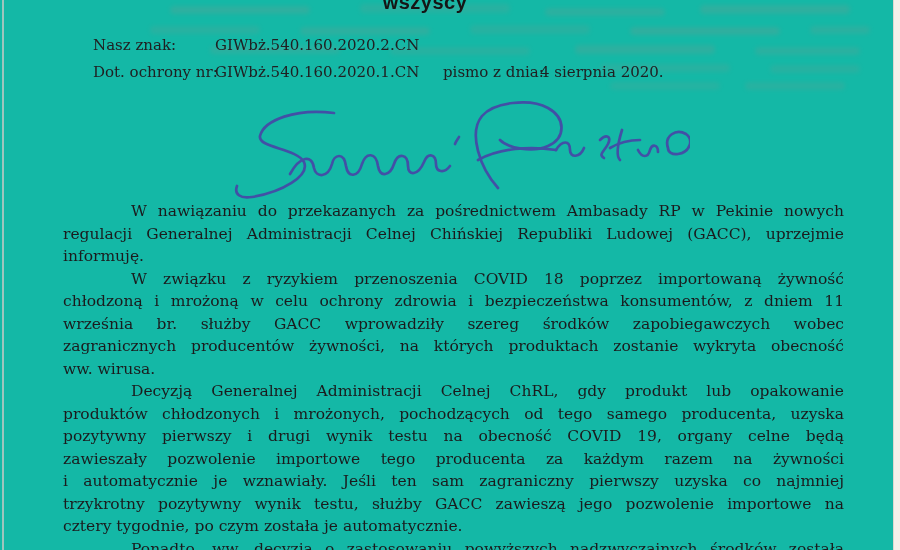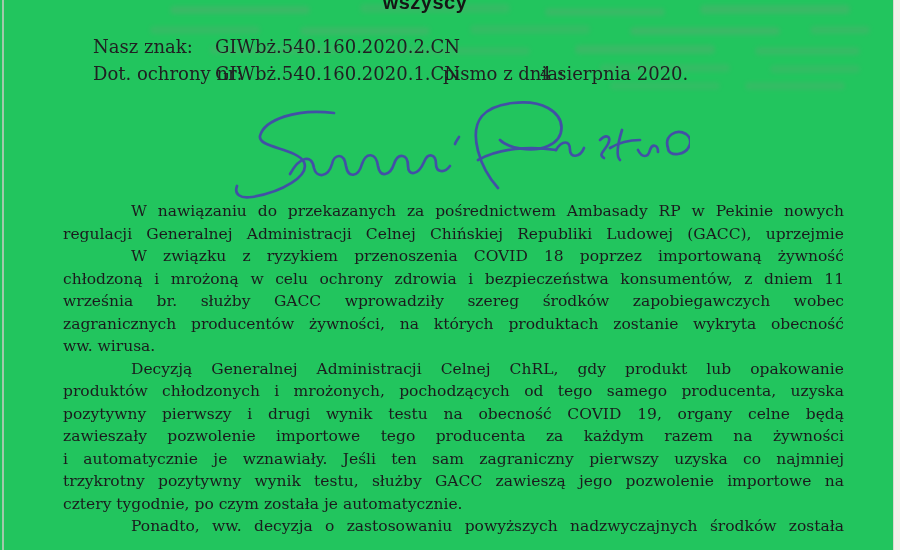--- a/index.html
+++ b/index.html
@@ -1,36 +1,36 @@
 <!DOCTYPE html>
 <html lang="pl"><head>
 <meta charset="utf-8">
 <title>Scanned letter</title>
 <style>
   html,body{margin:0;padding:0;background:#e9e9e9;}
   .page{
     position:relative;width:900px;height:550px;overflow:hidden;
-    background:#22c55e;font-family:"DejaVu Serif", serif;color:#1b1b1d;
+    background:#14b8a6;font-family:"DejaVu Serif", serif;color:#1b1b1d;
   }
   
   .edge-left{position:absolute;left:2px;top:0;width:2px;height:550px;background:#cbc9c4;opacity:.75;}
   .edge-right-strip{position:absolute;left:893px;top:0;width:7px;height:550px;background:#f3f1ea;border-left:1px solid #dcd8cf;}
 
   
   .bleed{position:absolute;pointer-events:none;}
   .bleed span{position:absolute;display:block;background:#978d84;border-radius:4px;filter:blur(2px);}
 
   
   .addressee{
     position:absolute;left:350px;top:-9px;width:150px;text-align:center;
     font-family:"Liberation Sans", sans-serif;font-weight:bold;font-size:20px;letter-spacing:.5px;color:#151515;
   }
 
   
-  .ref{position:absolute;font-size:18px;color:#202022;}
+  .ref{position:absolute;font-size:15px;color:#202022;}
   .ref.l1a{left:93px;top:36px;}   .ref.v1{left:215px;top:36px;}
   .ref.l2a{left:93px;top:63px;}   .ref.v2{left:215px;top:63px;}
   .ref.l3a{left:429px;top:63px;margin-left:14px;}  .ref.v3{left:540px;top:63px;}
 
   
   .sig{position:absolute;left:225px;top:96px;width:465px;height:112px;}
   .sig path{fill:none;stroke-width:2.7;stroke-linecap:round;stroke-linejoin:round;}
 
   
   .body-text{
@@ -100,20 +100,21 @@
 
       <path d="M 413 54 C 417 62, 423 62, 425 54 C 427 48, 433 48, 433 56"></path>
 
       <path d="M 443 52 C 439 40, 451 32, 461 38 C 469 44, 465 56, 453 58 C 447 59, 443 56, 443 52"></path>
     </g>
   </svg>
 
   <div class="body-text">
     <div class="ln ind full">W nawiązaniu do przekazanych za pośrednictwem Ambasady RP w Pekinie nowych</div>
     <div class="ln full">regulacji Generalnej Administracji Celnej Chińskiej Republiki Ludowej (GACC), uprzejmie</div>
+    <div class="ln">informuję.</div>
     <div class="ln ind full">W związku z ryzykiem przenoszenia COVID 18 poprzez importowaną żywność</div>
     <div class="ln full">chłodzoną i mrożoną w celu ochrony zdrowia i bezpieczeństwa konsumentów, z dniem 11</div>
     <div class="ln full">września br. służby GACC wprowadziły szereg środków zapobiegawczych wobec</div>
     <div class="ln full">zagranicznych producentów żywności, na których produktach zostanie wykryta obecność</div>
     <div class="ln">ww. wirusa.</div>
     <div class="ln ind full">Decyzją Generalnej Administracji Celnej ChRL, gdy produkt lub opakowanie</div>
     <div class="ln full">produktów chłodzonych i mrożonych, pochodzących od tego samego producenta, uzyska</div>
     <div class="ln full">pozytywny pierwszy i drugi wynik testu na obecność COVID 19, organy celne będą</div>
     <div class="ln full">zawieszały pozwolenie importowe tego producenta za każdym razem na żywności</div>
     <div class="ln full">i automatycznie je wznawiały. Jeśli ten sam zagraniczny pierwszy uzyska co najmniej</div>

